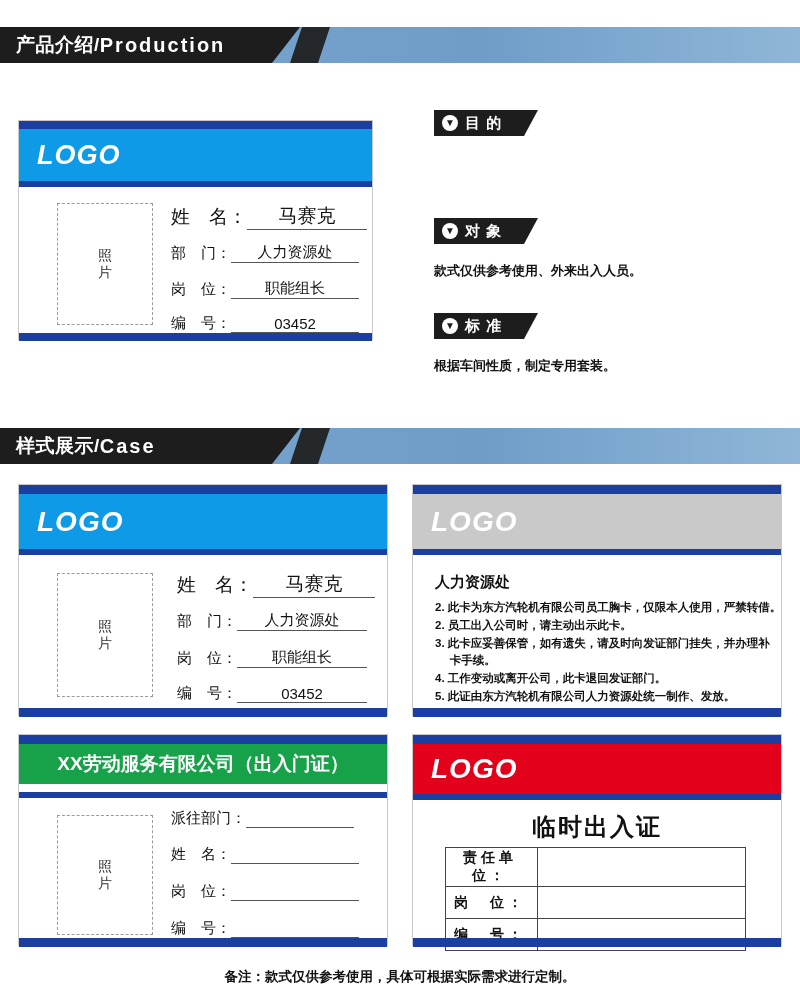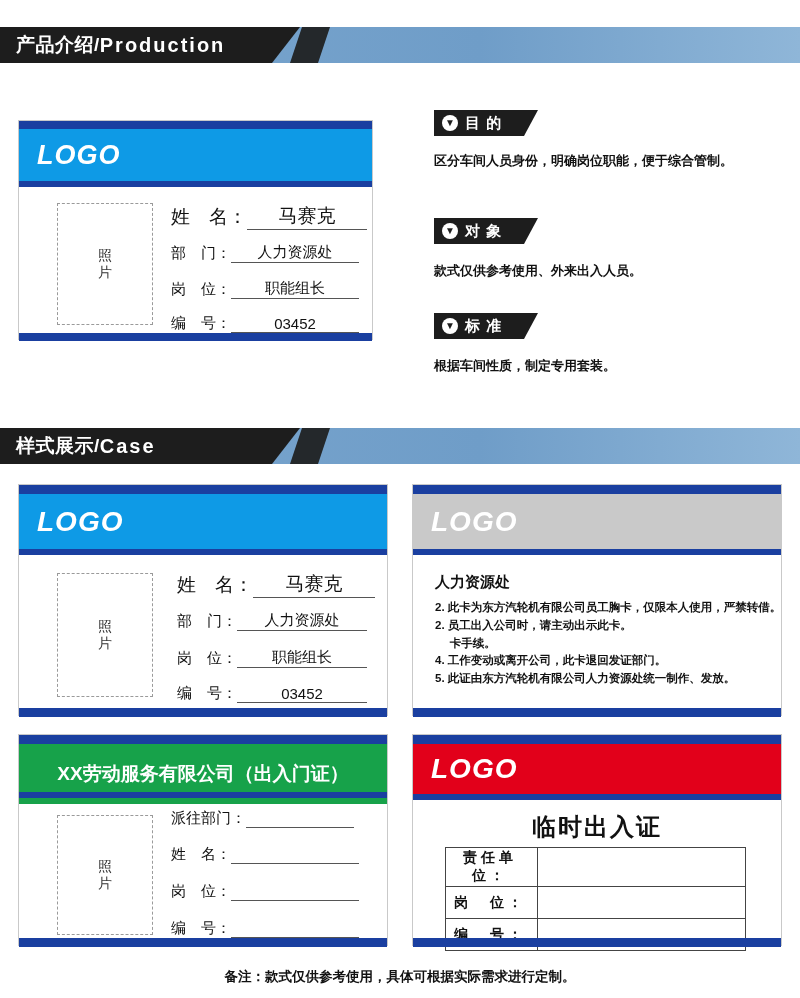--- a/index.html
+++ b/index.html
@@ -170,21 +170,20 @@
       <span class="field-value" style="font-size:15px; width:128px;">03452</span>
     </div>
 
     <div class="stripe" style="top:212px; height:8px;"></div>
   </div>
 
   <div class="tag" style="left:434px; top:110px; width:104px;">
     <span class="circ">▼</span>
     <span class="tag-text">目 的</span>
   </div>
-  <div class="tag-desc" style="left:434px; top:152px;">区分车间人员身份，明确岗位职能，便于综合管制。</div>
 
   <div class="tag" style="left:434px; top:218px; width:104px;">
     <span class="circ">▼</span>
     <span class="tag-text">对 象</span>
   </div>
   <div class="tag-desc" style="left:434px; top:262px;">款式仅供参考使用、外来出入人员。</div>
 
   <div class="tag" style="left:434px; top:313px; width:104px;">
     <span class="circ">▼</span>
     <span class="tag-text">标 准</span>
@@ -238,31 +237,32 @@
     <div class="stripe" style="top:0; height:9px;"></div>
     <div class="logo-band" style="top:9px; height:55px; background:#c9c9c9; padding-left:18px;">
       <span class="logo-text" style="font-size:28px;">LOGO</span>
     </div>
     <div class="stripe" style="top:64px; height:6px;"></div>
 
     <div class="instr-title" style="left:22px; top:88px;">人力资源处</div>
     <div class="instr-list" style="left:22px; top:114px; width:330px;">
       <div>2. 此卡为东方汽轮机有限公司员工胸卡，仅限本人使用，严禁转借。</div>
       <div>2. 员工出入公司时，请主动出示此卡。</div>
+      <div>3. 此卡应妥善保管，如有遗失，请及时向发证部门挂失，并办理补</div>
       <div>　 卡手续。</div>
       <div>4. 工作变动或离开公司，此卡退回发证部门。</div>
       <div>5. 此证由东方汽轮机有限公司人力资源处统一制作、发放。</div>
     </div>
 
     <div class="stripe" style="top:223px; height:9px;"></div>
   </div>
 
   <div class="card card-border" style="left:18px; top:734px; width:370px; height:212px;">
     <div class="stripe" style="top:0; height:9px;"></div>
-    <div class="green-band" style="top:9px; height:60px;">
+    <div class="green-band" style="top:9px; height:40px;">
       <span style="font-size:19px;">XX劳动服务有限公司（出入门证）</span>
     </div>
     <div class="stripe" style="top:57px; height:6px;"></div>
 
     <div class="photo-box" style="left:38px; top:80px; width:96px; height:120px; font-size:14px;">
       <span>照</span>
       <span>片</span>
     </div>
 
     <div class="field-row" style="left:152px; top:74px;">

